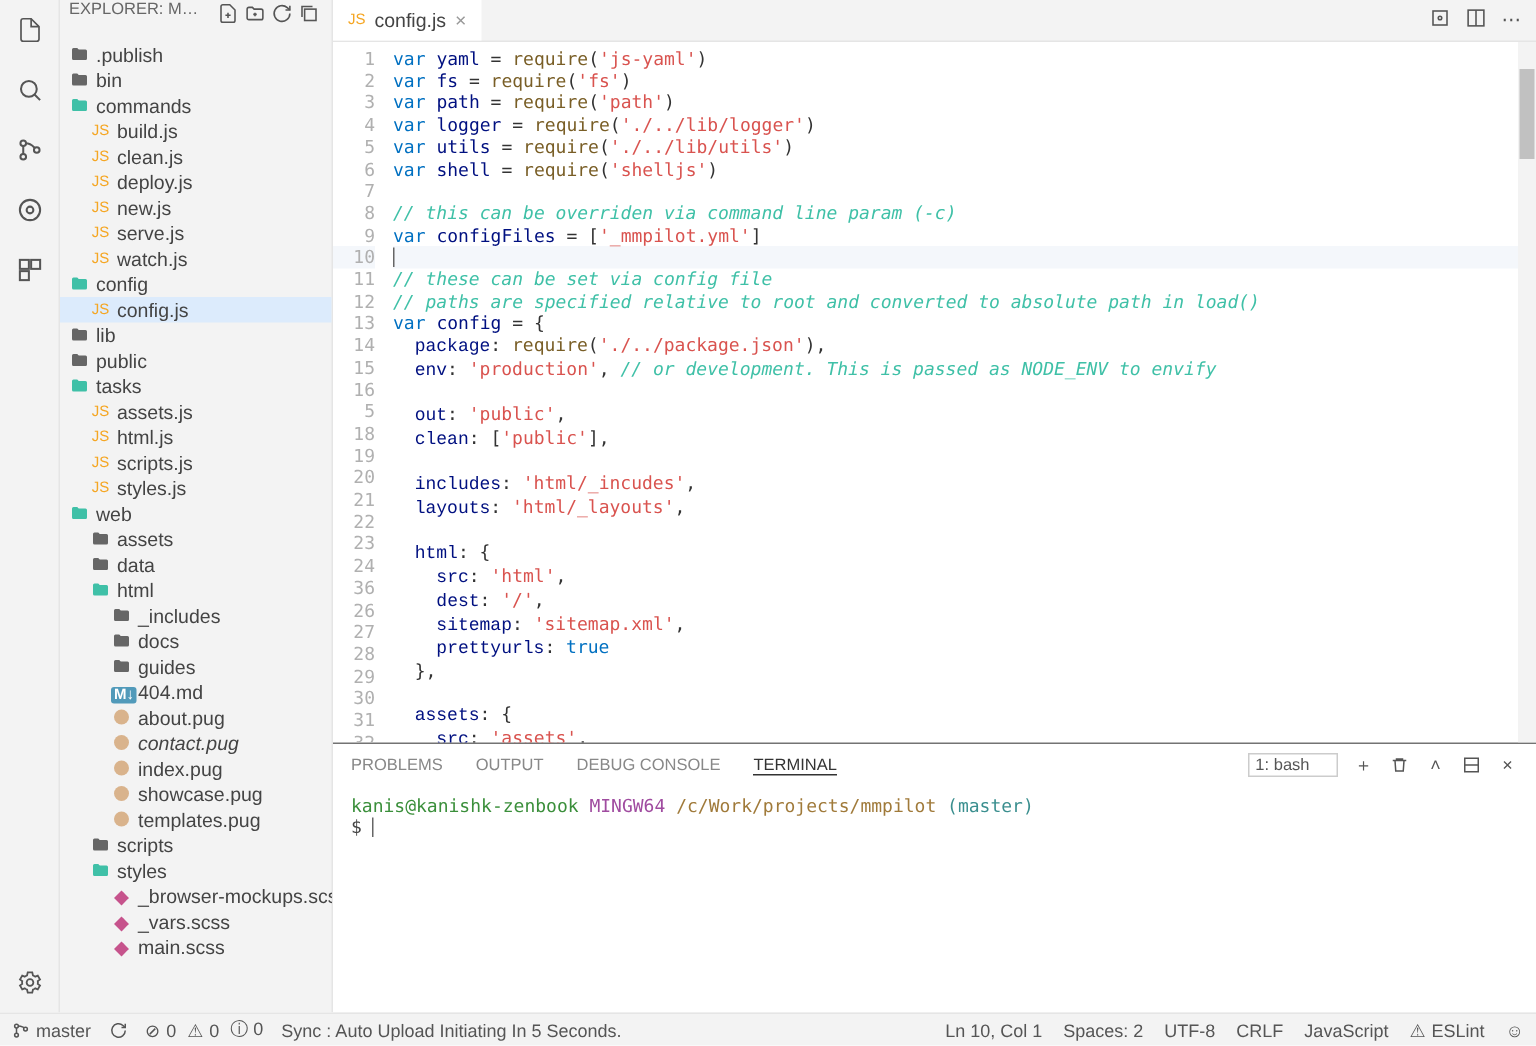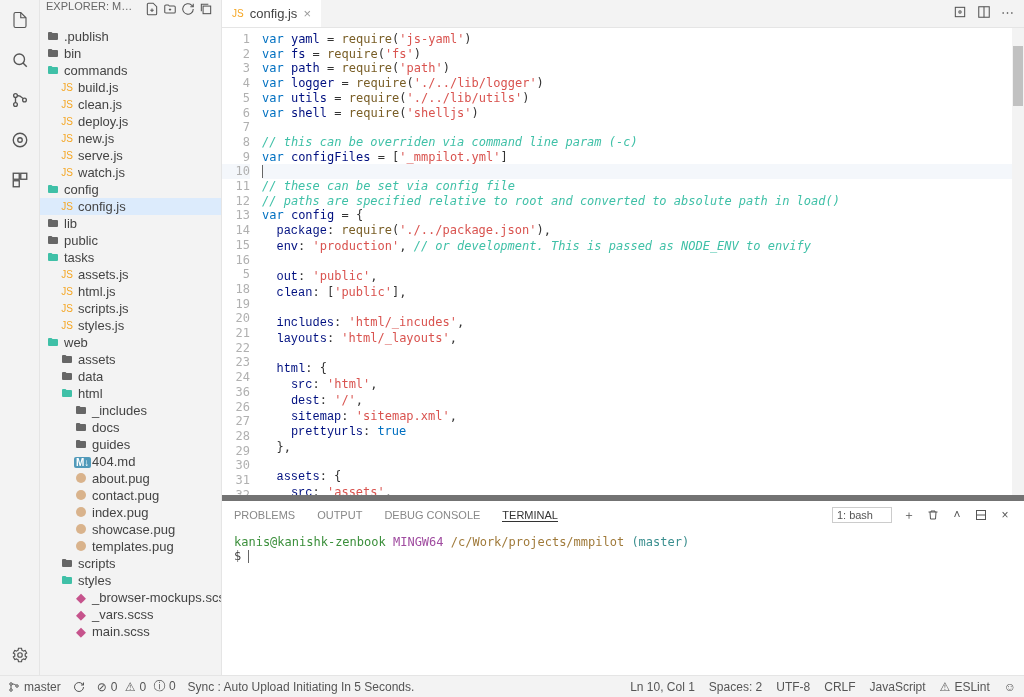--- a/index.html
+++ b/index.html
@@ -37,21 +37,21 @@
 .line.hl { background: #f4f7fb; }
 .kw { color: #0070c1; }
 .ident { color: #001080; }
 .fn { color: #795e26; }
 .str { color: #d9534f; }
 .com { color: #3fc0a7; font-style: italic; }
 .prop { color: #001080; font-family: Liberation Mono, monospace; }
 .cursor { border-left: 1px solid #666; display: inline-block; height: 13px; vertical-align: text-bottom; }
 .scroll-track { position:absolute; right:0; top:0; width:12px; height:100%; background:#f3f3f3; }
 .scroll-thumb { position:absolute; right:1px; top:18px; width:10px; height:60px; background:#c1c1c1;}
-.panel { height: 180px; border-top: 6px solid #737373; display: flex; flex-direction: column; font-size: 12px; }
+.panel { height: 180px; border-top: 1px solid #737373; display: flex; flex-direction: column; font-size: 12px; }
 .panel-tabs { display: flex; align-items: center; height: 28px; padding: 0 12px; gap: 22px; color: #888; }
 .panel-tab { font-size: 11px; cursor: pointer; }
 .panel-tab.active { color: #333; border-bottom: 1px solid #333; }
 .panel-right { margin-left: auto; display: flex; align-items: center; gap: 10px; color: #555; }
 .panel-select { border: 1px solid #ccc; font-size: 11px; padding: 1px 18px 1px 4px; background: #fff; }
 .panel-icon { width:14px; height:14px; display:flex; align-items:center; justify-content:center; cursor:pointer; }
 .terminal-body { flex: 1; padding: 6px 12px; font-family: Consolas, Menlo, monospace; font-size: 12px; line-height: 14px; }
 .term-user { color: #3b8f3b; }
 .term-host { color: #a04ca0; }
 .term-path { color: #a07a3a; }
@@ -266,21 +266,21 @@
           <span class="label">guides</span>
         </div>
         <div class="tree-item" style="padding-left: 34px;">
           <span class="ficon"><span class="md-icon">M↓</span></span>
           <span class="label">404.md</span>
         </div>
         <div class="tree-item" style="padding-left: 34px;">
           <span class="ficon"><span class="pug-tan"></span></span>
           <span class="label">about.pug</span>
         </div>
-        <div class="tree-item" style="padding-left: 34px;">
+        <div class="tree-item" style="padding-left: 34px; font-style: italic;">
           <span class="ficon"><span class="pug-tan"></span></span>
           <span class="label">contact.pug</span>
         </div>
         <div class="tree-item" style="padding-left: 34px;">
           <span class="ficon"><span class="pug-tan"></span></span>
           <span class="label">index.pug</span>
         </div>
         <div class="tree-item" style="padding-left: 34px;">
           <span class="ficon"><span class="pug-tan"></span></span>
           <span class="label">showcase.pug</span>

